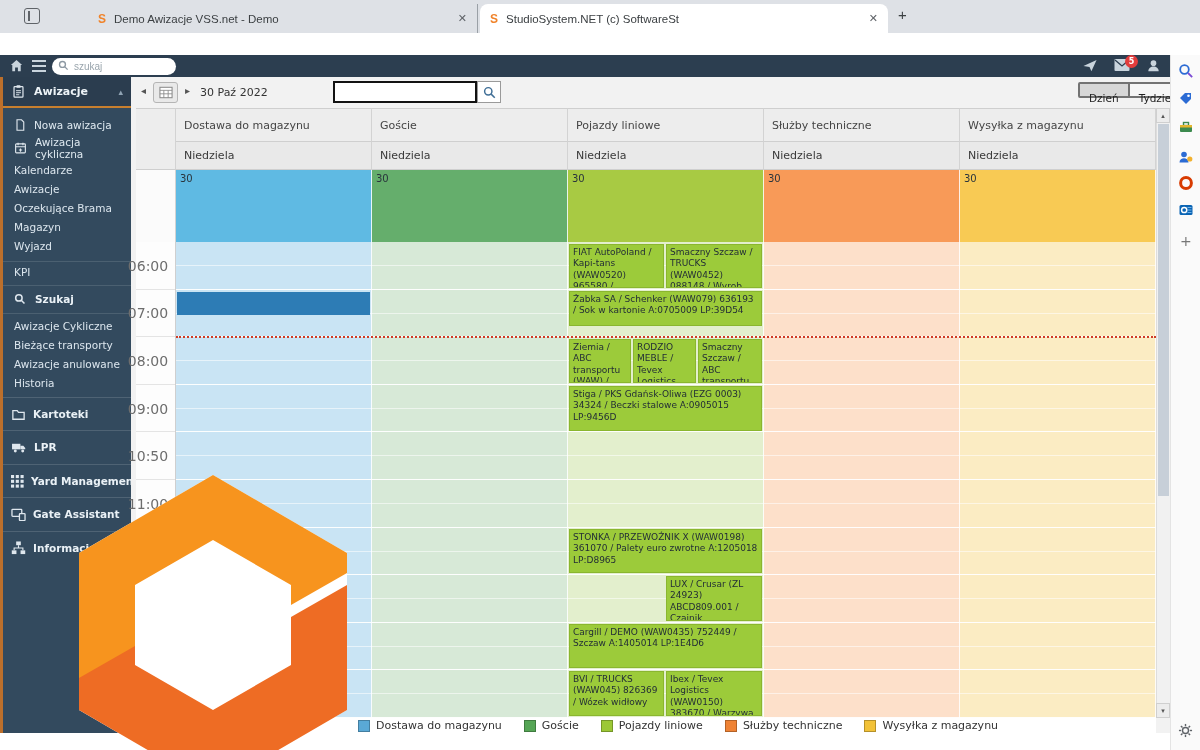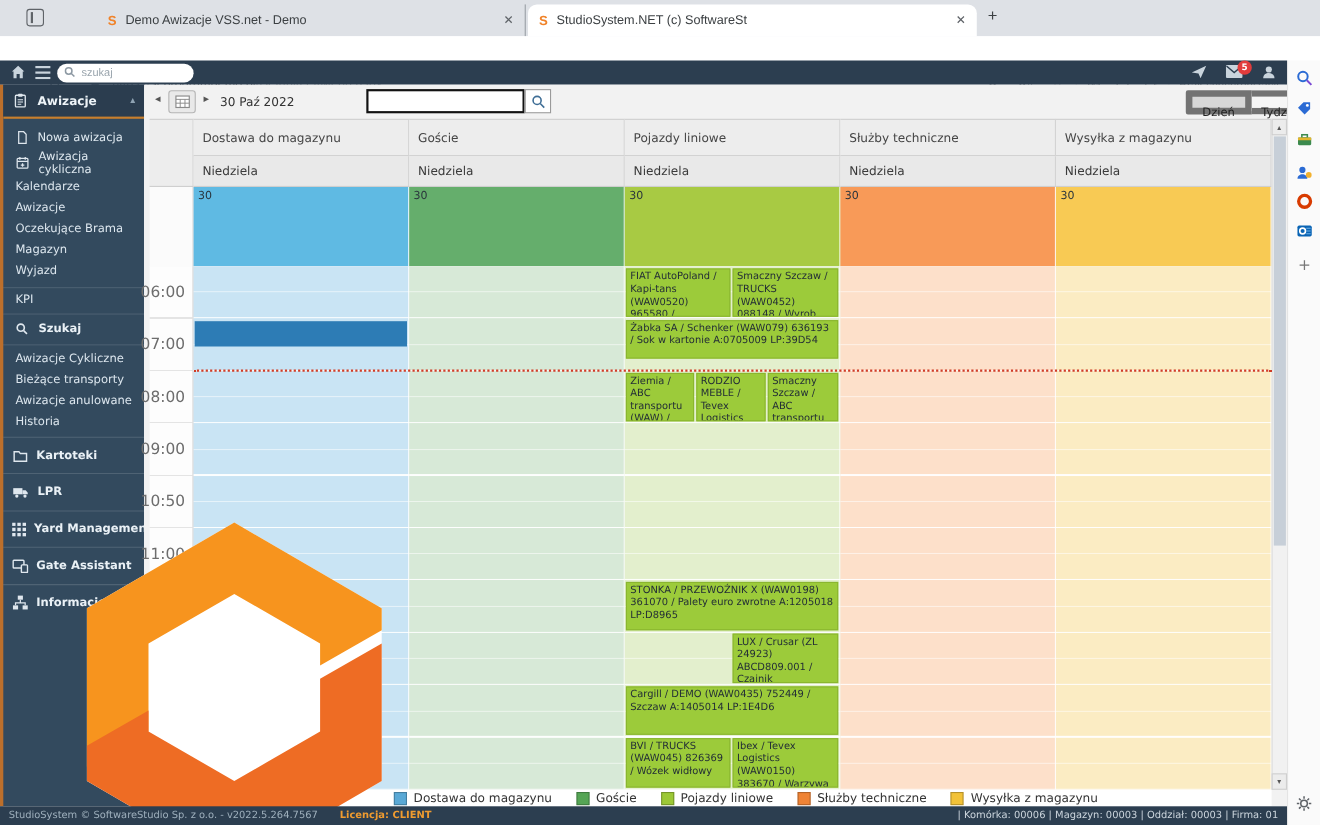--- a/index.html
+++ b/index.html
@@ -51,21 +51,21 @@
   .sb-search{position:absolute;left:0;width:128px;height:23px;display:flex;align-items:center;padding-left:11px;color:#eaf1f6;font-size:10.5px;font-weight:bold}
   .sb-search .lbl{margin-left:9px}
   
   .main-bg{position:absolute;left:131px;top:77px;width:1039px;height:656px;background:#f2f2f2}
   .tb-arrow{position:absolute;top:85px;font-size:10px;color:#555}
   .tb-calbtn{position:absolute;left:153px;top:82px;width:25px;height:21px;background:#e9e9e9;border:1px solid #b5b5b5;border-radius:3px;display:flex;align-items:center;justify-content:center}
   .tb-date{position:absolute;left:200px;top:86px;font-size:11px;color:#333}
   .tb-search{position:absolute;left:333px;top:81px;width:144px;height:22px;border:2px solid #121212;background:#fff;font-size:11px;padding:0 4px;outline:none}
   .tb-searchbtn{position:absolute;left:477px;top:81px;width:24px;height:22px;background:#fff;border:1px solid #9a9a9a;display:flex;align-items:center;justify-content:center}
   .tb-views{position:absolute;left:1078px;top:82px;display:flex}
-  .viewbtn{height:16px;padding:5px 9px;font-size:10.5px;color:#222;border:6px solid #737373;background:#f6f6f6;line-height:18px}
+  .viewbtn{height:16px;padding:5px 9px;font-size:10.5px;color:#222;border:2px solid #737373;background:#f6f6f6;line-height:18px}
   .viewbtn.sel{background:#d7d7d7}
   .viewbtn+.viewbtn{border-left:none;border-radius:0 2px 2px 0}
   .viewbtn:first-child{border-radius:2px 0 0 2px}
   
   .gh{position:absolute;left:136px;top:108px;width:40px;height:62px;background:#ededed;border-right:1px solid #d3d3d3;border-bottom:1px solid #cfcfcf;border-top:1px solid #cfcfcf}
   .ga{position:absolute;left:136px;top:170px;width:40px;height:72px;background:#fbfbfb;border-right:1px solid #d3d3d3}
   .gb{position:absolute;left:136px;top:242px;width:40px;height:476px;background:#fdfdfd;border-right:1px solid #cfcfcf;
       background-image:repeating-linear-gradient(to bottom,transparent 0px,transparent 46.6px,#e4e4e4 46.6px,#e4e4e4 47.6px)}
   .tl{position:absolute;left:128px;width:40px;height:47.6px;display:flex;align-items:center;justify-content:center;font-size:14px;color:#6d6d6d}
   .hcell{position:absolute;top:108px;height:34px;background:#ededed;border-right:1px solid #d3d3d3;border-bottom:1px solid #cfcfcf;border-top:1px solid #cfcfcf;font-size:11px;color:#454545;display:flex;align-items:center;padding-left:8px}
@@ -429,20 +429,21 @@
   <div class="colbody c3b" style="left:764px;width:196px"></div>
   <div class="colbody c4b" style="left:960px;width:196px"></div>
 
   <div class="ev evblue" style="left:177px;top:292px;width:193px;height:23px"></div>
   <div class="ev" style="left:569px;top:244px;width:95px;height:44px">FIAT AutoPoland / Kapi-tans (WAW0520) 965580 /</div>
   <div class="ev" style="left:666px;top:244px;width:96px;height:44px">Smaczny Szczaw / TRUCKS (WAW0452) 088148 / Wyrob gumowy</div>
   <div class="ev" style="left:569px;top:291px;width:193px;height:35px">Żabka SA / Schenker (WAW079) 636193 / Sok w kartonie A:0705009 LP:39D54</div>
   <div class="ev" style="left:569px;top:339px;width:62px;height:44px">Ziemia / ABC transportu (WAW) / Żyrandole</div>
   <div class="ev" style="left:633px;top:339px;width:63px;height:44px">RODZIO MEBLE / Tevex Logistics</div>
   <div class="ev" style="left:698px;top:339px;width:64px;height:44px">Smaczny Szczaw / ABC transportu</div>
+  <div class="ev" style="left:569px;top:386px;width:193px;height:45px">Stiga / PKS Gdańsk-Oliwa (EZG 0003) 34324 / Beczki stalowe A:0905015 LP:9456D</div>
   <div class="ev" style="left:569px;top:529px;width:193px;height:44px">STONKA / PRZEWOŹNIK X (WAW0198) 361070 / Palety euro zwrotne A:1205018 LP:D8965</div>
   <div class="ev" style="left:666px;top:576px;width:96px;height:45px">LUX / Crusar (ZL 24923) ABCD809.001 / Czajnik</div>
   <div class="ev" style="left:569px;top:624px;width:193px;height:44px">Cargill / DEMO (WAW0435) 752449 / Szczaw A:1405014 LP:1E4D6</div>
   <div class="ev" style="left:569px;top:671px;width:95px;height:45px">BVI / TRUCKS (WAW045) 826369 / Wózek widłowy</div>
   <div class="ev" style="left:666px;top:671px;width:96px;height:45px">Ibex / Tevex Logistics (WAW0150) 383670 / Warzywa A:1505010 LP:3447C</div>
   <div class="nowline"></div>
 
   <div class="sc-track"></div>
   <div class="sc-btn" style="top:108px">▴</div>
   <div class="sc-thumb"></div>
@@ -472,19 +473,14 @@
   </div>
 
   <div class="logo">
     <svg width="305" height="335" viewBox="0 0 305 335">
       <path d="M157,25 L291,103 L291,260 L157,338 L23,260 L23,103 Z" fill="#ffffff"></path>
       <path d="M291,103 L157,25 L23,103 L23,247 L79,215 L79,135 L157,90 L235,135 L235,155 L291,123 Z" fill="#f7941e"></path>
       <path d="M23,260 L157,338 L291,260 L291,135 L235,167 L235,215 L157,260 L79,215 L79,196 L23,228 Z" fill="#ee6c24"></path>
     </svg>
   </div>
 
-  <div class="statusbar">
-    <span class="st-left">StudioSystem © SoftwareStudio Sp. z o.o. - v2022.5.264.7567</span>
-    <span class="st-lic">Licencja: CLIENT</span>
-    <span class="st-right">| Komórka: 00006 | Magazyn: 00003 | Oddział: 00003 | Firma: 01</span>
-  </div>
 
 </div>
 
 </body></html>

